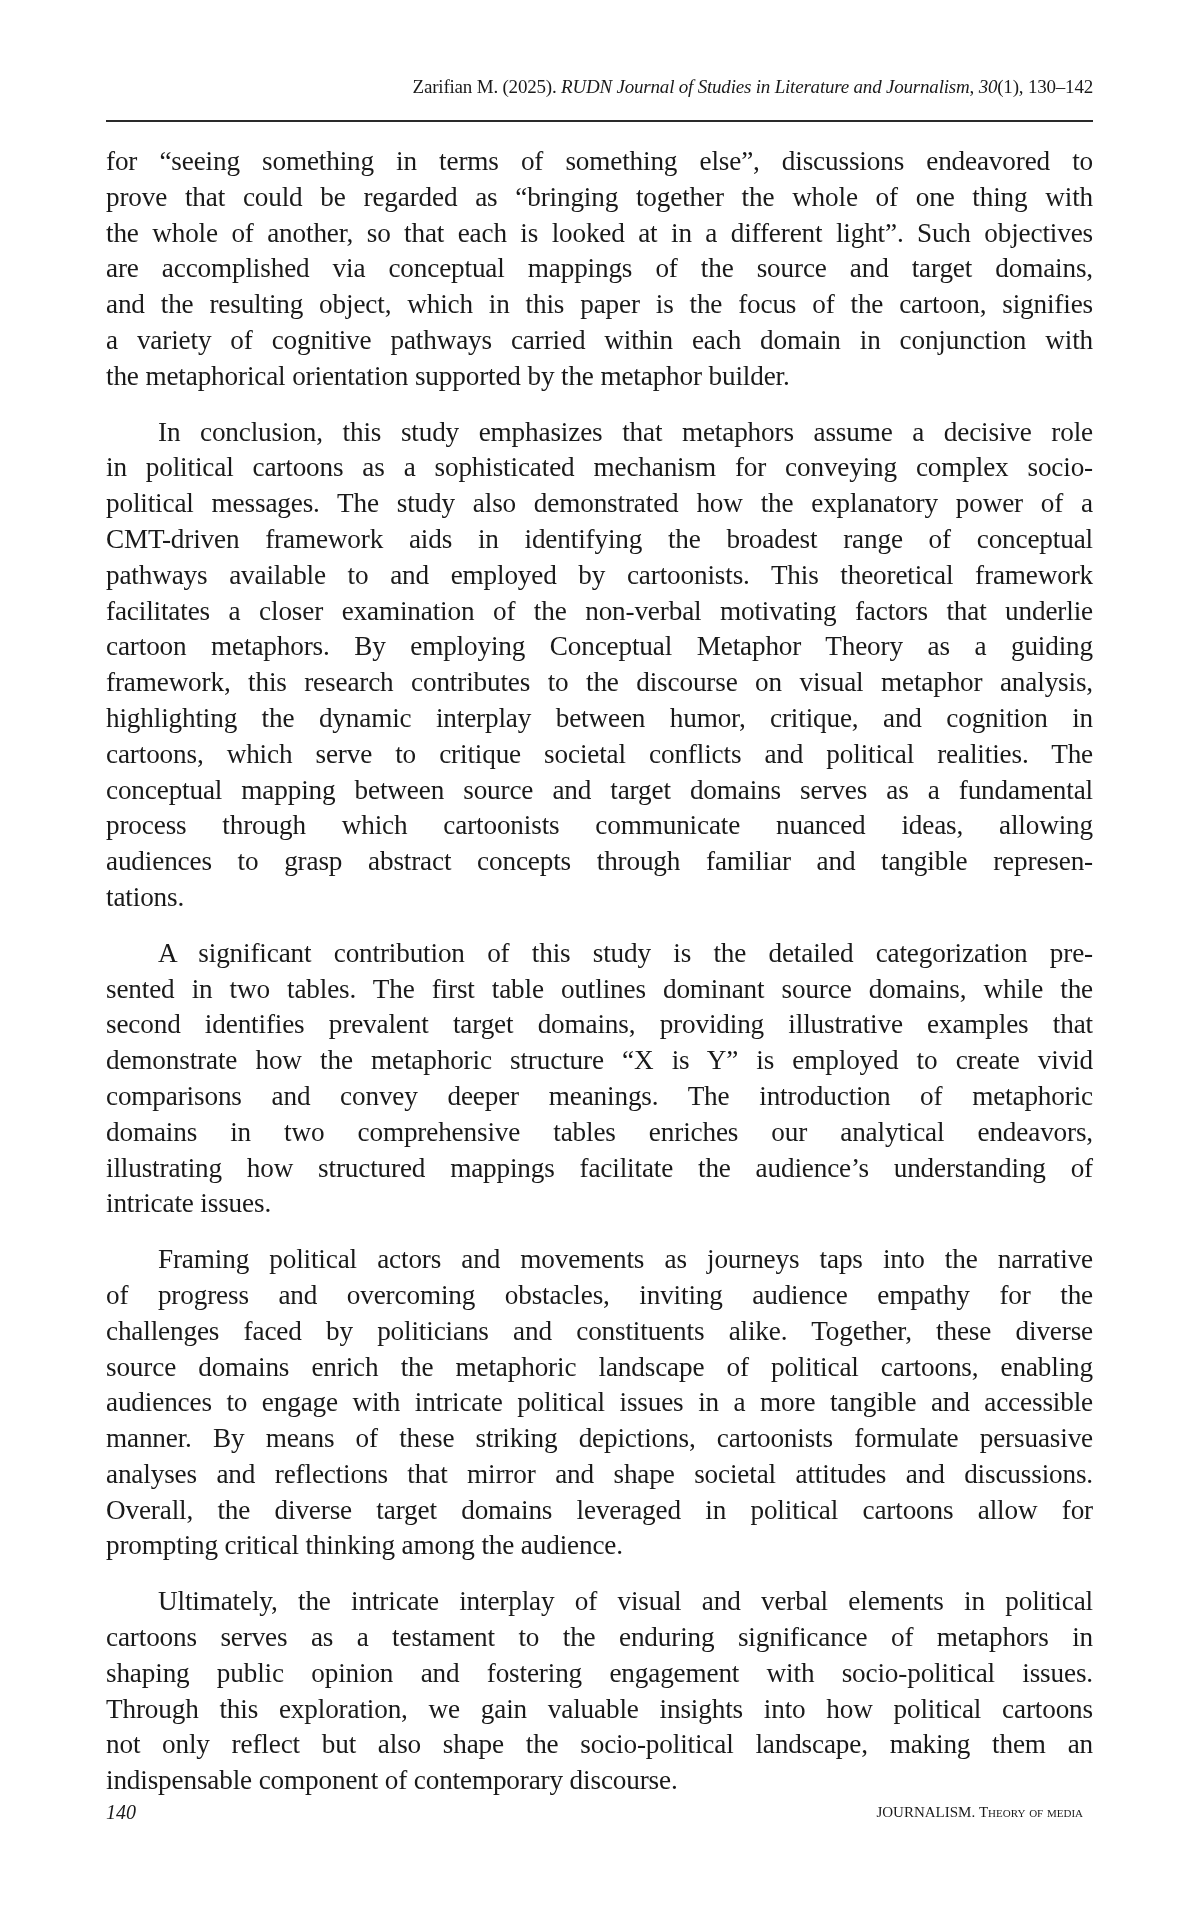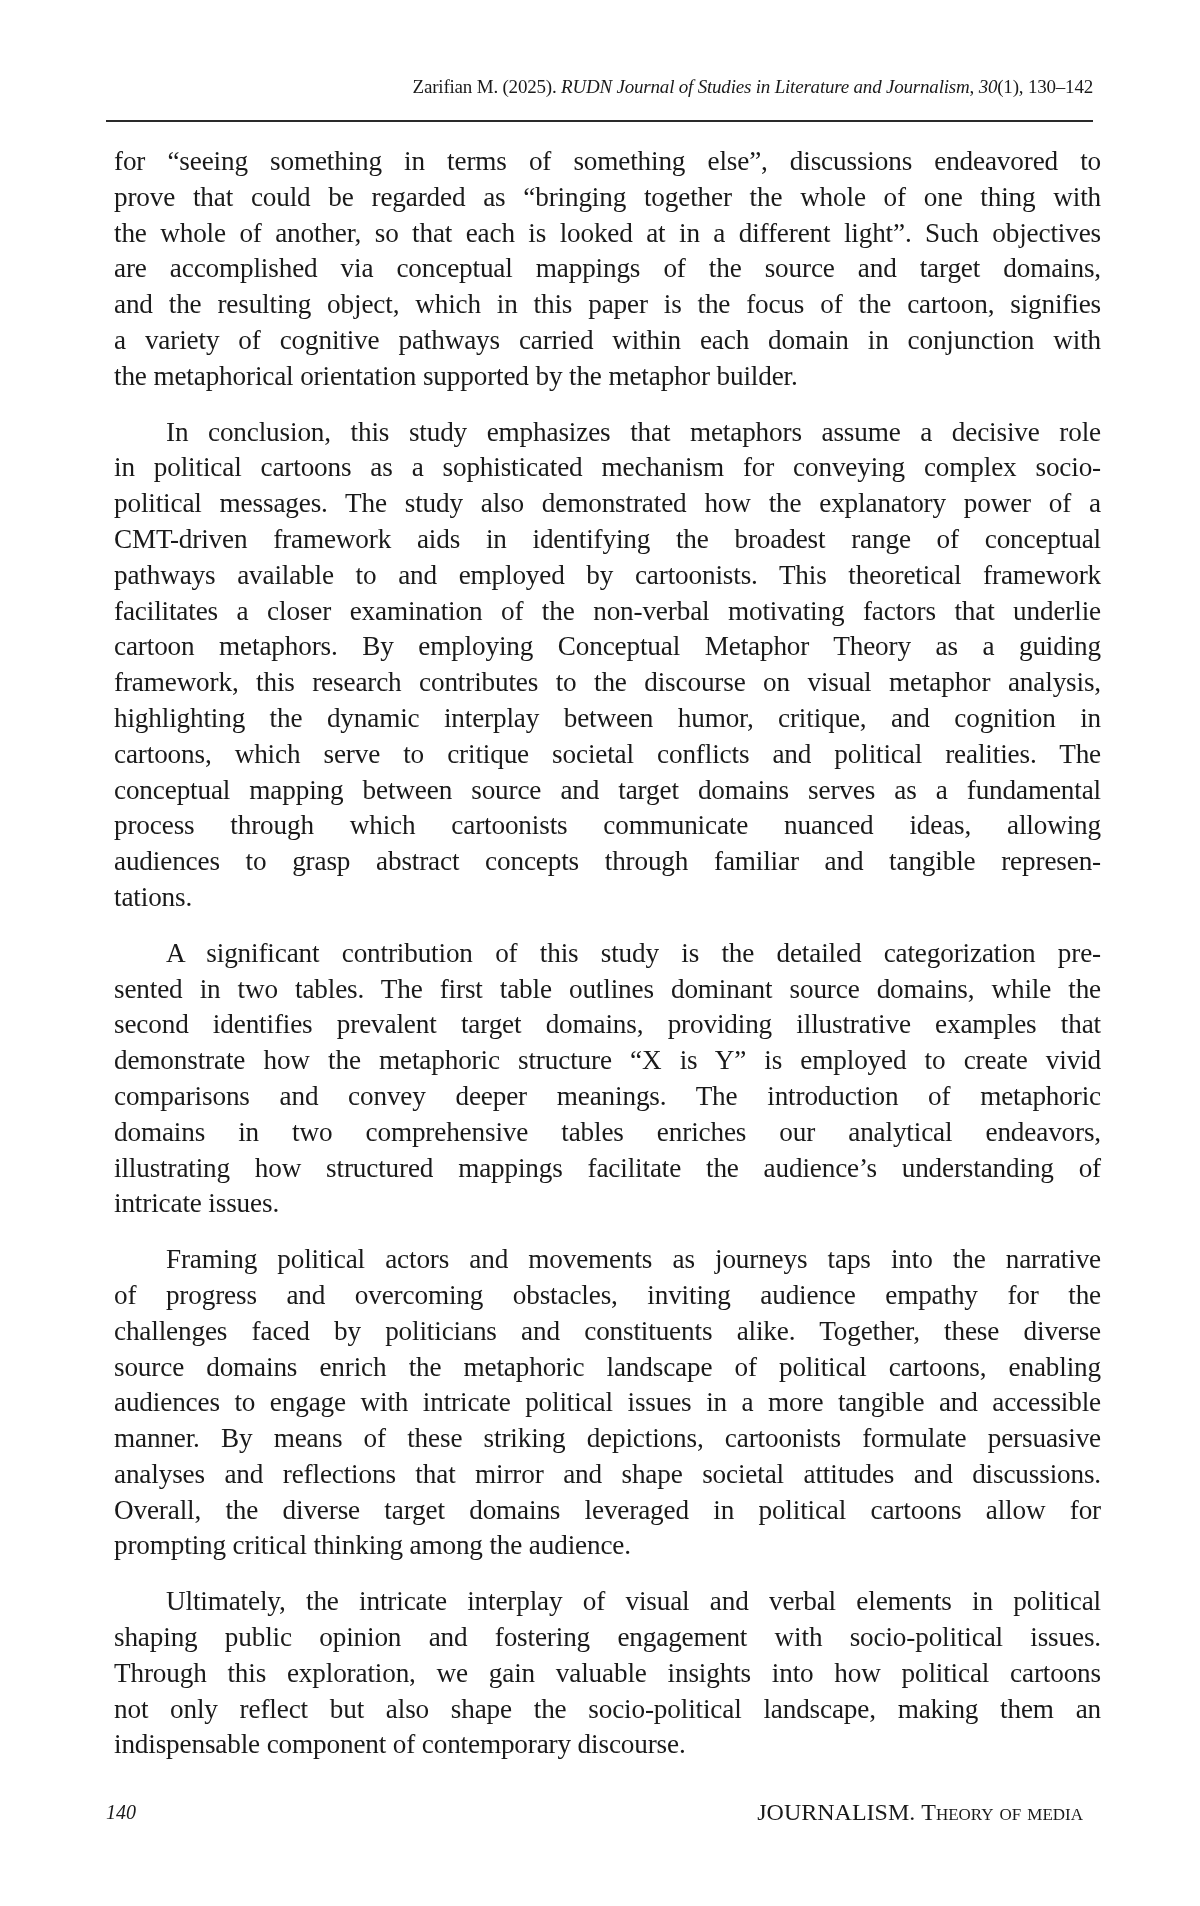--- a/index.html
+++ b/index.html
@@ -3,28 +3,28 @@
 <meta charset="utf-8">
 <style>
   html, body { margin: 0; padding: 0; background: #ffffff; }
   body { width: 1200px; height: 1906px; position: relative; overflow: hidden;
          font-family: "Liberation Serif", "DejaVu Serif", serif; color: #1a1a1a; }
   .running-header { position: absolute; left: 106px; width: 987px; top: 74px;
          text-align: right; font-size: 19px; line-height: 26px; letter-spacing: -0.2px; }
   .running-header i { font-style: italic; }
   .header-rule { position: absolute; left: 106px; width: 987px; top: 120px; height: 0;
          border-top: 2px solid #2a2a2a; }
-  .body-text { position: absolute; left: 114px; width: 987px; top: 144px; }
+  .body-text { position: absolute; left: 106px; width: 987px; top: 144px; }
   .line { display: block; height: 35.8px; line-height: 35.8px; font-size: 27.2px;
           text-align: justify; text-align-last: justify; white-space: nowrap; overflow: visible;
           letter-spacing: -0.15px; }
   .line.last { text-align-last: left; }
   .line.indent { text-indent: 52px; margin-top: 20px; }
   .footer-page { position: absolute; left: 106px; top: 1800px; font-size: 20px; line-height: 24px; font-style: italic; }
-  .footer-journal { position: absolute; right: 117px; top: 1800px; font-size: 24px; line-height: 24px; }
+  .footer-journal { position: absolute; right: 117px; top: 1800px; font-size: 15px; line-height: 24px; }
   .footer-journal .sc { font-variant: small-caps; }
 </style>
 </head>
 <body>
 
 <div class="running-header">
   <span>Zarifian M. (2025). </span><i>RUDN Journal of Studies in Literature and Journalism</i><span>, </span><i>30</i><span>(1), 130–142</span>
 </div>
 <div class="header-rule"></div>
 
@@ -70,20 +70,21 @@
       <span class="line">challenges faced by politicians and constituents alike. Together, these diverse</span>
       <span class="line">source domains enrich the metaphoric landscape of political cartoons, enabling</span>
       <span class="line">audiences to engage with intricate political issues in a more tangible and accessible</span>
       <span class="line">manner. By means of these striking depictions, cartoonists formulate persuasive</span>
       <span class="line">analyses and reflections that mirror and shape societal attitudes and discussions.</span>
       <span class="line">Overall, the diverse target domains leveraged in political cartoons allow for</span>
       <span class="line last">prompting critical thinking among the audience.</span>
     </div>
     <div>
       <span class="line indent">Ultimately, the intricate interplay of visual and verbal elements in political</span>
+      <span class="line">cartoons serves as a testament to the enduring significance of metaphors in</span>
       <span class="line">shaping public opinion and fostering engagement with socio-political issues.</span>
       <span class="line">Through this exploration, we gain valuable insights into how political cartoons</span>
       <span class="line">not only reflect but also shape the socio-political landscape, making them an</span>
       <span class="line last">indispensable component of contemporary discourse.</span>
     </div>
   </div>
 
 <div class="footer-page">140</div>
 <div class="footer-journal"><span>JOURNALISM. </span><span class="sc">Theory of media</span></div>
 

